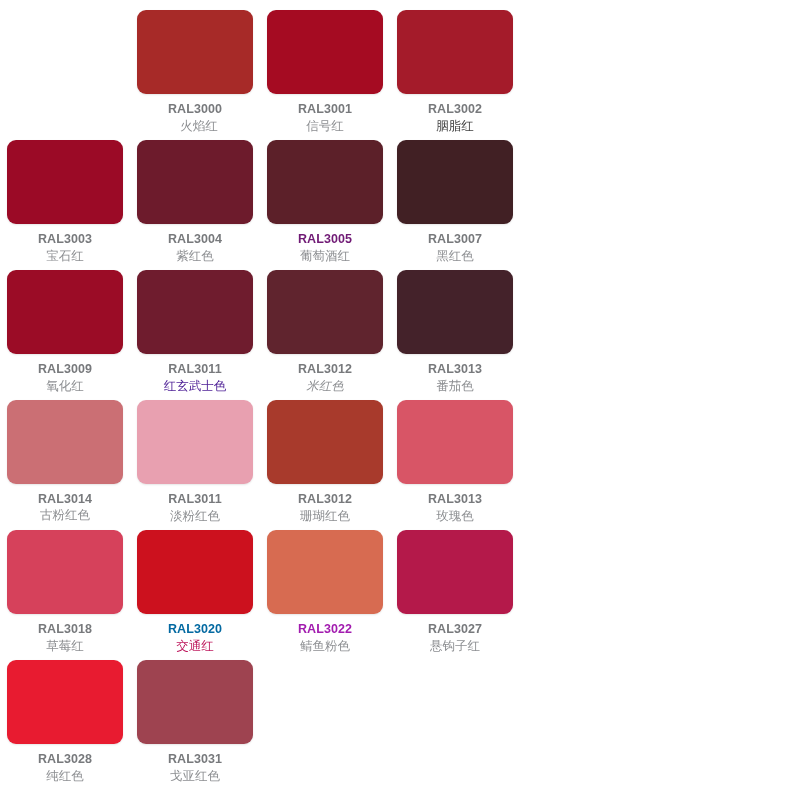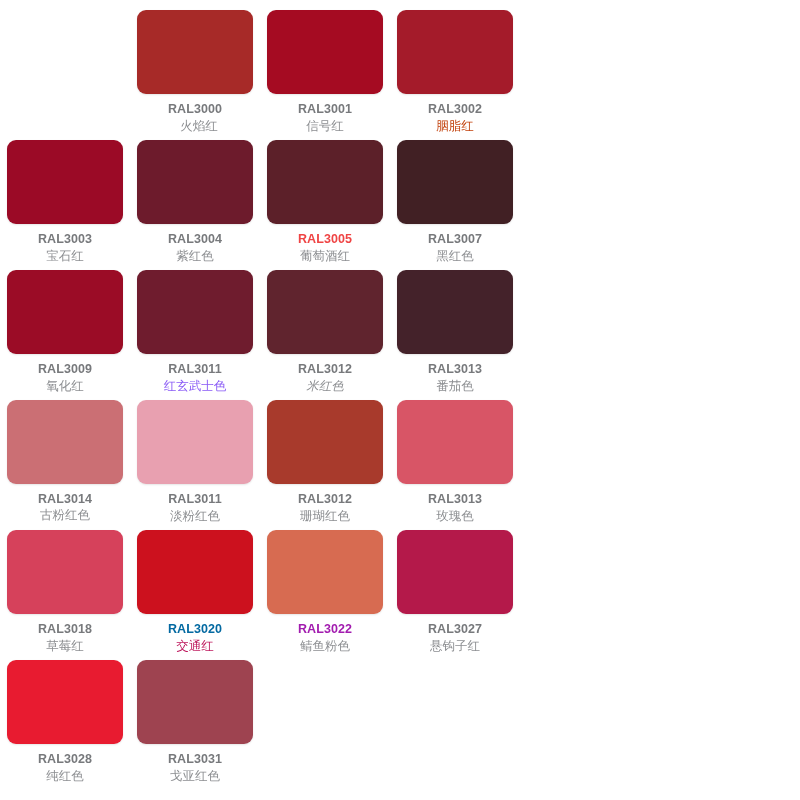--- a/index.html
+++ b/index.html
@@ -89,55 +89,55 @@
           <div class="chip-name" style="color: rgb(140, 142, 145); margin-left: 8px;">火焰红</div>
         </div>
         <div class="swatch-cell">
           <div class="chip" style="background-color: rgb(165, 11, 34);"></div>
           <div class="chip-code" style="color: rgb(119, 121, 124);">RAL3001</div>
           <div class="chip-name" style="color: rgb(140, 142, 145);">信号红</div>
         </div>
         <div class="swatch-cell">
           <div class="chip" style="background-color: rgb(164, 27, 42);"></div>
           <div class="chip-code" style="color: rgb(119, 121, 124);">RAL3002</div>
-          <div class="chip-name" style="color: #c2410c;">胭脂红</div>
+          <div class="chip-name" style="color: #404040;">胭脂红</div>
         </div>
       </div>
       <div class="swatch-row">
         <div class="swatch-cell">
           <div class="chip" style="background-color: rgb(155, 10, 38);"></div>
           <div class="chip-code" style="color: rgb(119, 121, 124);">RAL3003</div>
           <div class="chip-name" style="color: rgb(140, 142, 145);">宝石红</div>
         </div>
         <div class="swatch-cell">
           <div class="chip" style="background-color: rgb(109, 27, 44);"></div>
           <div class="chip-code" style="color: rgb(119, 121, 124);">RAL3004</div>
           <div class="chip-name" style="color: rgb(140, 142, 145);">紫红色</div>
         </div>
         <div class="swatch-cell">
           <div class="chip" style="background-color: rgb(92, 32, 41);"></div>
-          <div class="chip-code" style="color: #ef4444;">RAL3005</div>
+          <div class="chip-code" style="color: #701a75;">RAL3005</div>
           <div class="chip-name" style="color: rgb(140, 142, 145);">葡萄酒红</div>
         </div>
         <div class="swatch-cell">
           <div class="chip" style="background-color: rgb(65, 32, 36);"></div>
           <div class="chip-code" style="color: rgb(119, 121, 124);">RAL3007</div>
           <div class="chip-name" style="color: rgb(140, 142, 145);">黑红色</div>
         </div>
       </div>
       <div class="swatch-row">
         <div class="swatch-cell">
           <div class="chip" style="background-color: rgb(155, 12, 38);"></div>
           <div class="chip-code" style="color: rgb(119, 121, 124);">RAL3009</div>
           <div class="chip-name" style="color: rgb(140, 142, 145);">氧化红</div>
         </div>
         <div class="swatch-cell">
           <div class="chip" style="background-color: rgb(111, 28, 46);"></div>
           <div class="chip-code" style="color: rgb(119, 121, 124);">RAL3011</div>
-          <div class="chip-name" style="color: #8b5cf6;">红玄武士色</div>
+          <div class="chip-name" style="color: #4c1d95;">红玄武士色</div>
         </div>
         <div class="swatch-cell">
           <div class="chip" style="background-color: rgb(96, 36, 46);"></div>
           <div class="chip-code" style="color: rgb(119, 121, 124);">RAL3012</div>
           <div class="chip-name" style="color: rgb(140, 142, 145); font-style: italic;">米红色</div>
         </div>
         <div class="swatch-cell">
           <div class="chip" style="background-color: rgb(68, 34, 42);"></div>
           <div class="chip-code" style="color: rgb(119, 121, 124);">RAL3013</div>
           <div class="chip-name" style="color: rgb(140, 142, 145);">番茄色</div>

